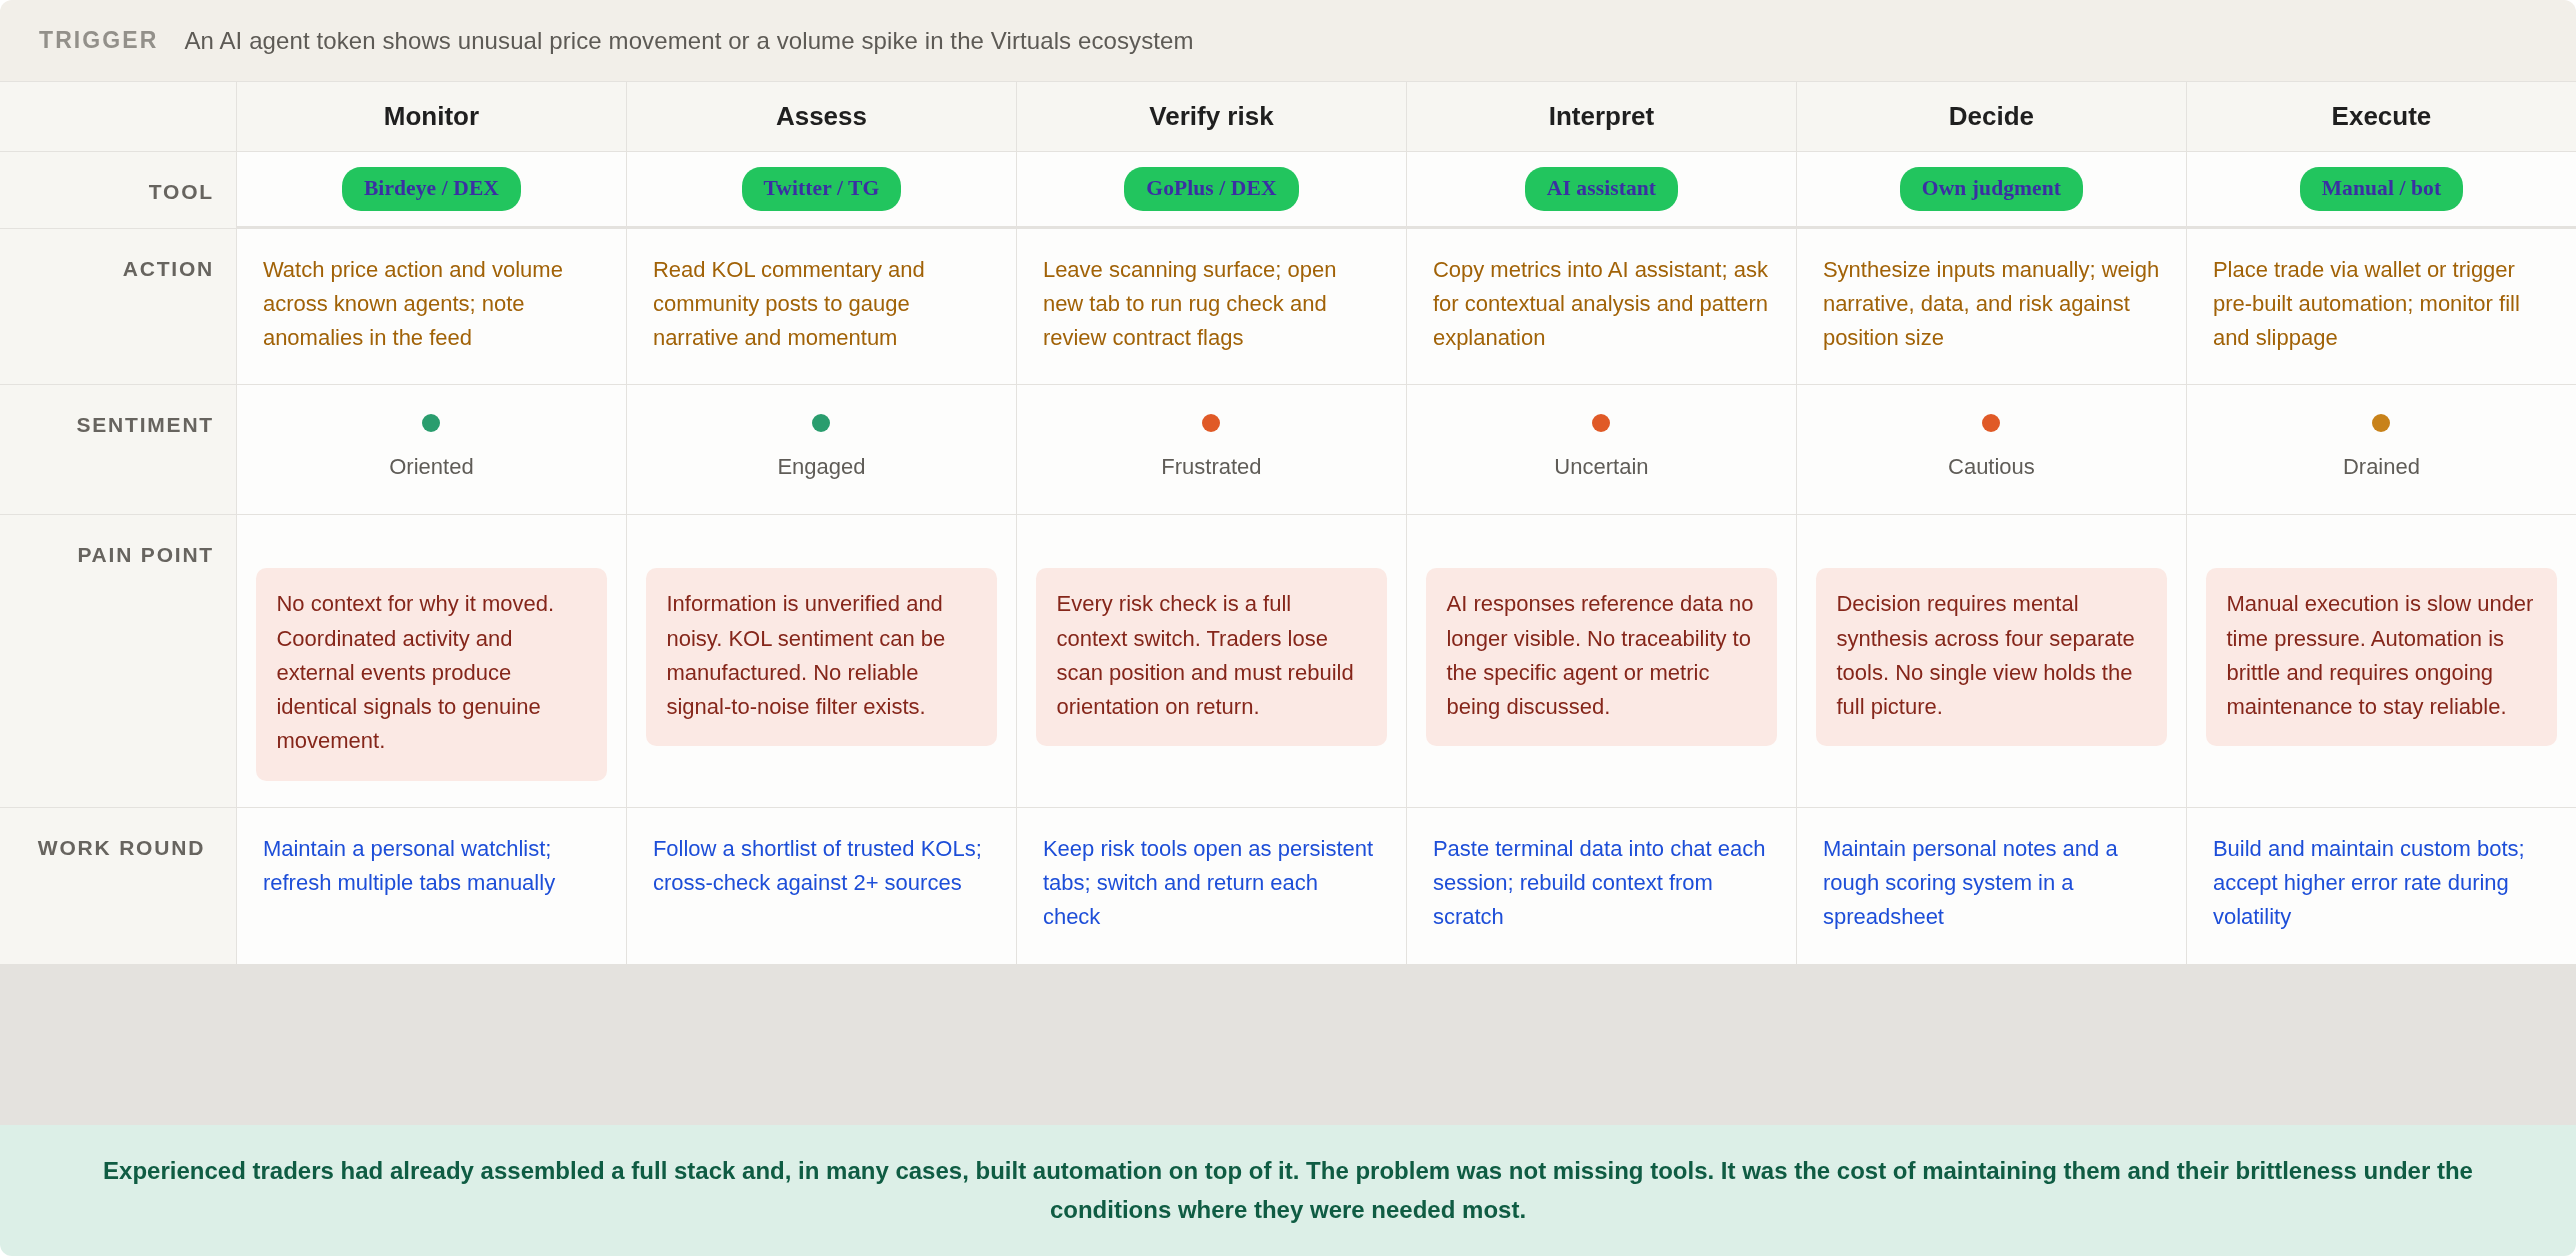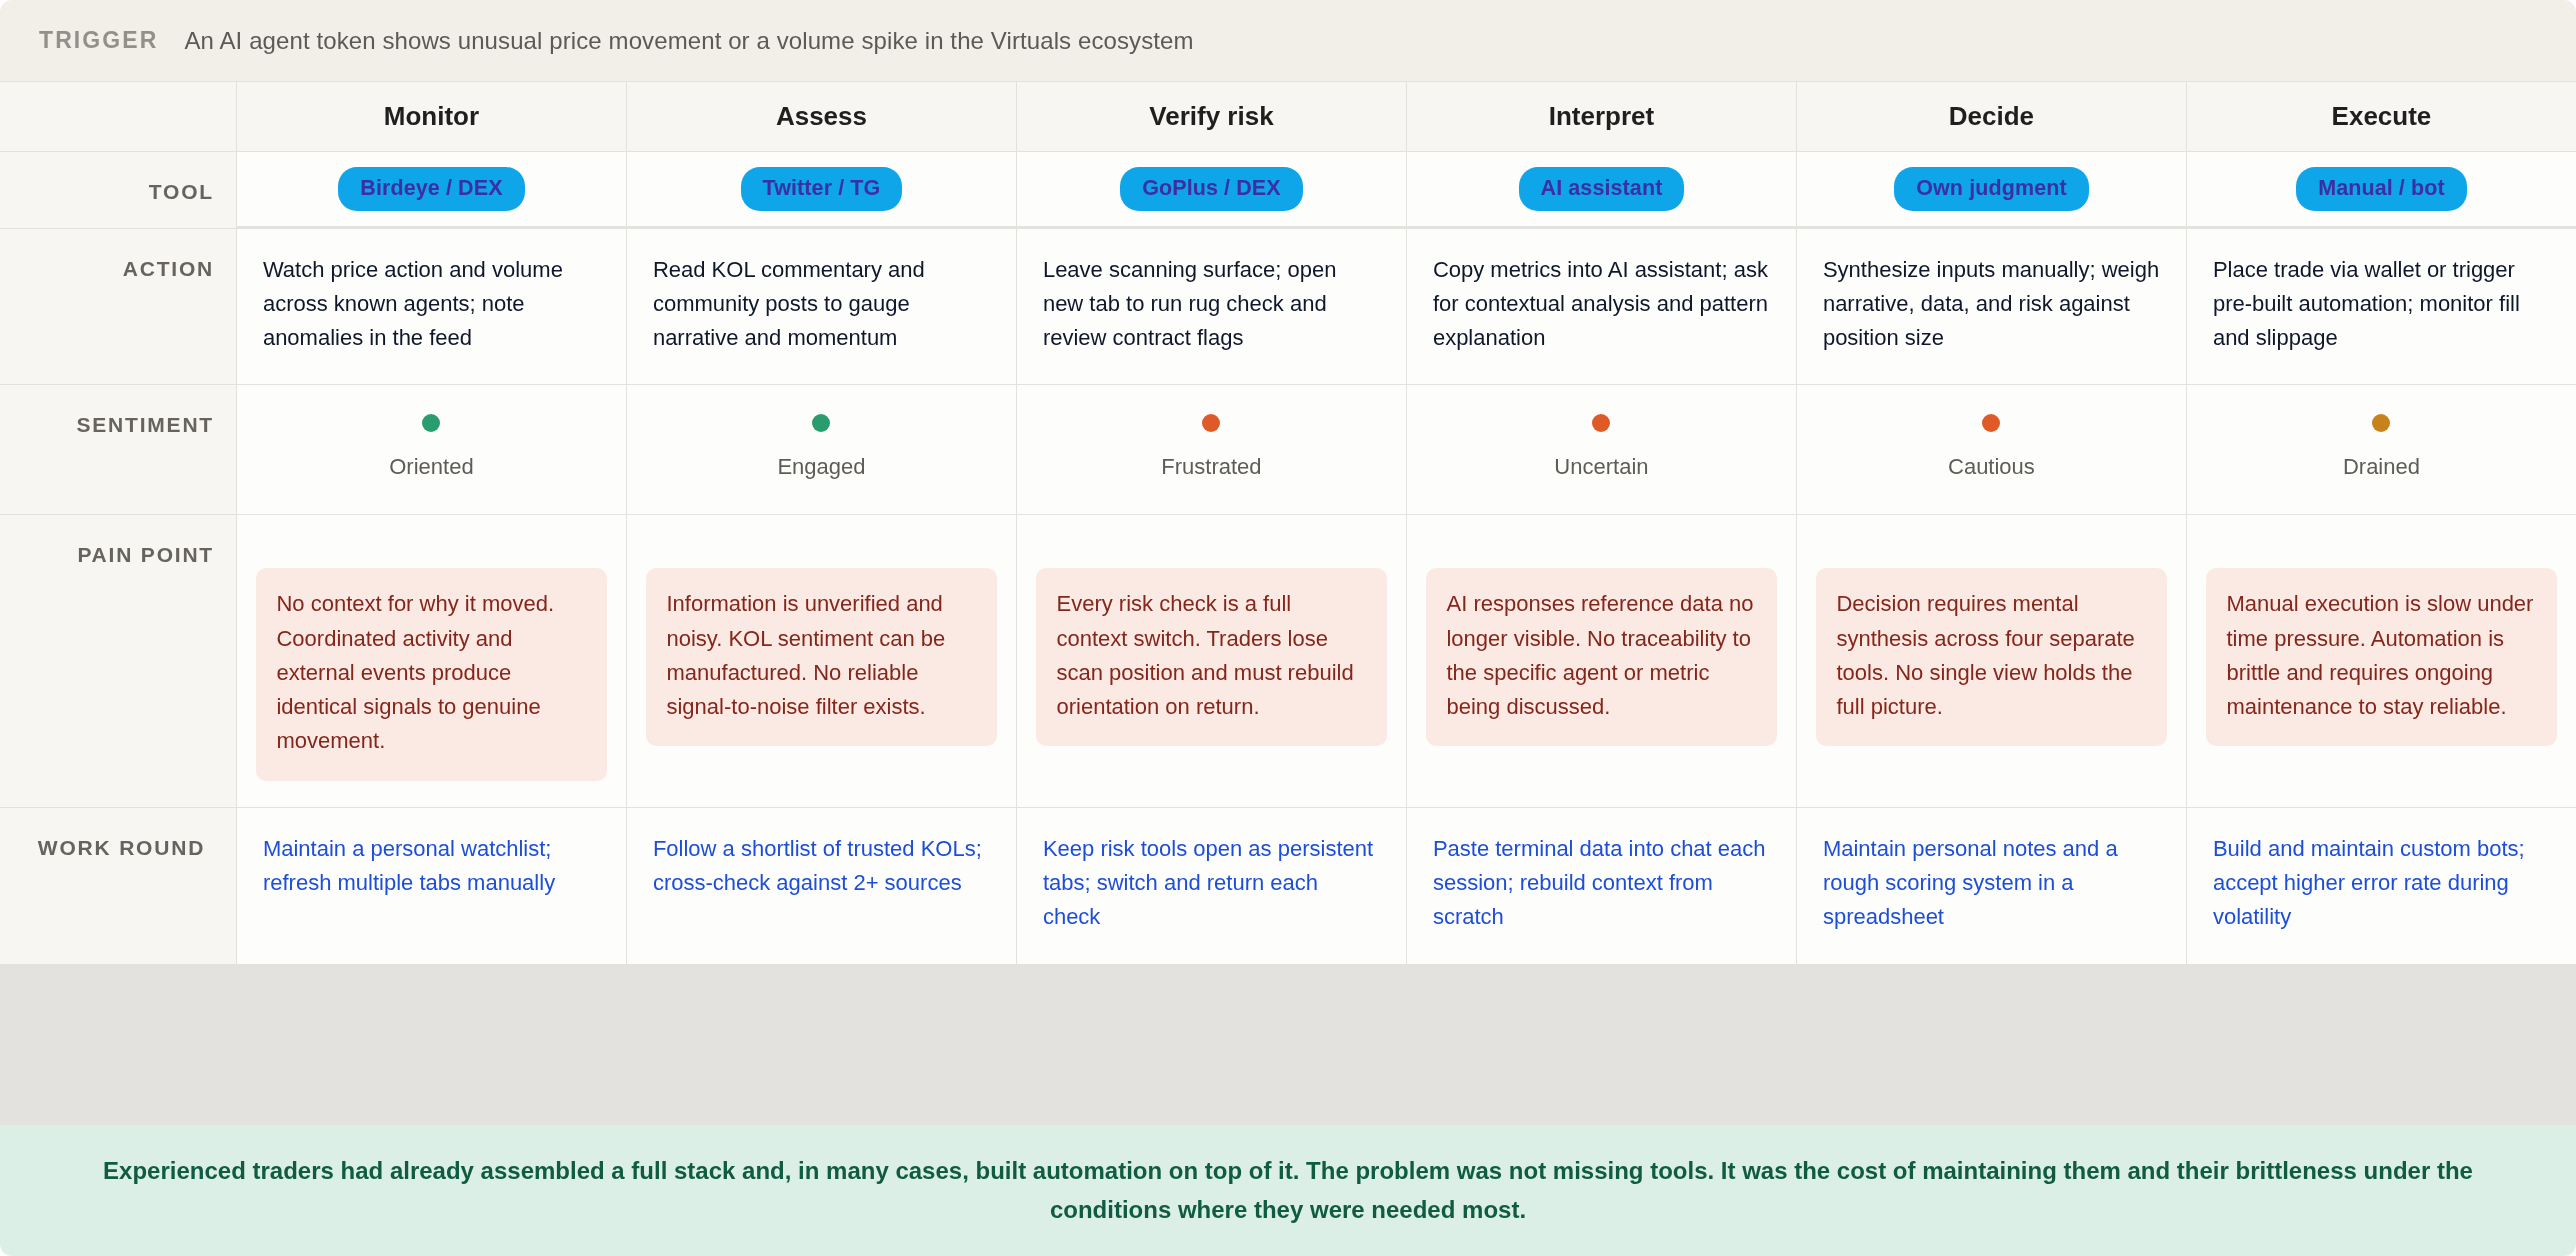--- a/index.html
+++ b/index.html
@@ -88,35 +88,36 @@
 
   
   .tool-cell {
     display: flex;
     align-items: center;
     justify-content: center;
     padding: 19px 15.5px;
     height: 74px;
   }
   .badge {
-    background: #0ea5e9;
+    background: #22c55e;
     color: #3b2fa3;
     font-size: 21.5px;
     font-weight: bold;
     border-radius: 19px;
     padding: 9.4px 22px;
     white-space: nowrap;
     letter-spacing: 0.1px;
+    font-family: Liberation Serif, serif;
   }
 
   
   .action-cell {
     font-size: 22px;
     line-height: 1.56;
-    color: #0f172a;
+    color: #a16207;
     padding: 24px 26px 29px 26px;
   }
 
   
   .sent-cell {
     display: flex;
     flex-direction: column;
     align-items: center;
     padding: 29px 13.7px 34px 13.7px;
     gap: 22px;

